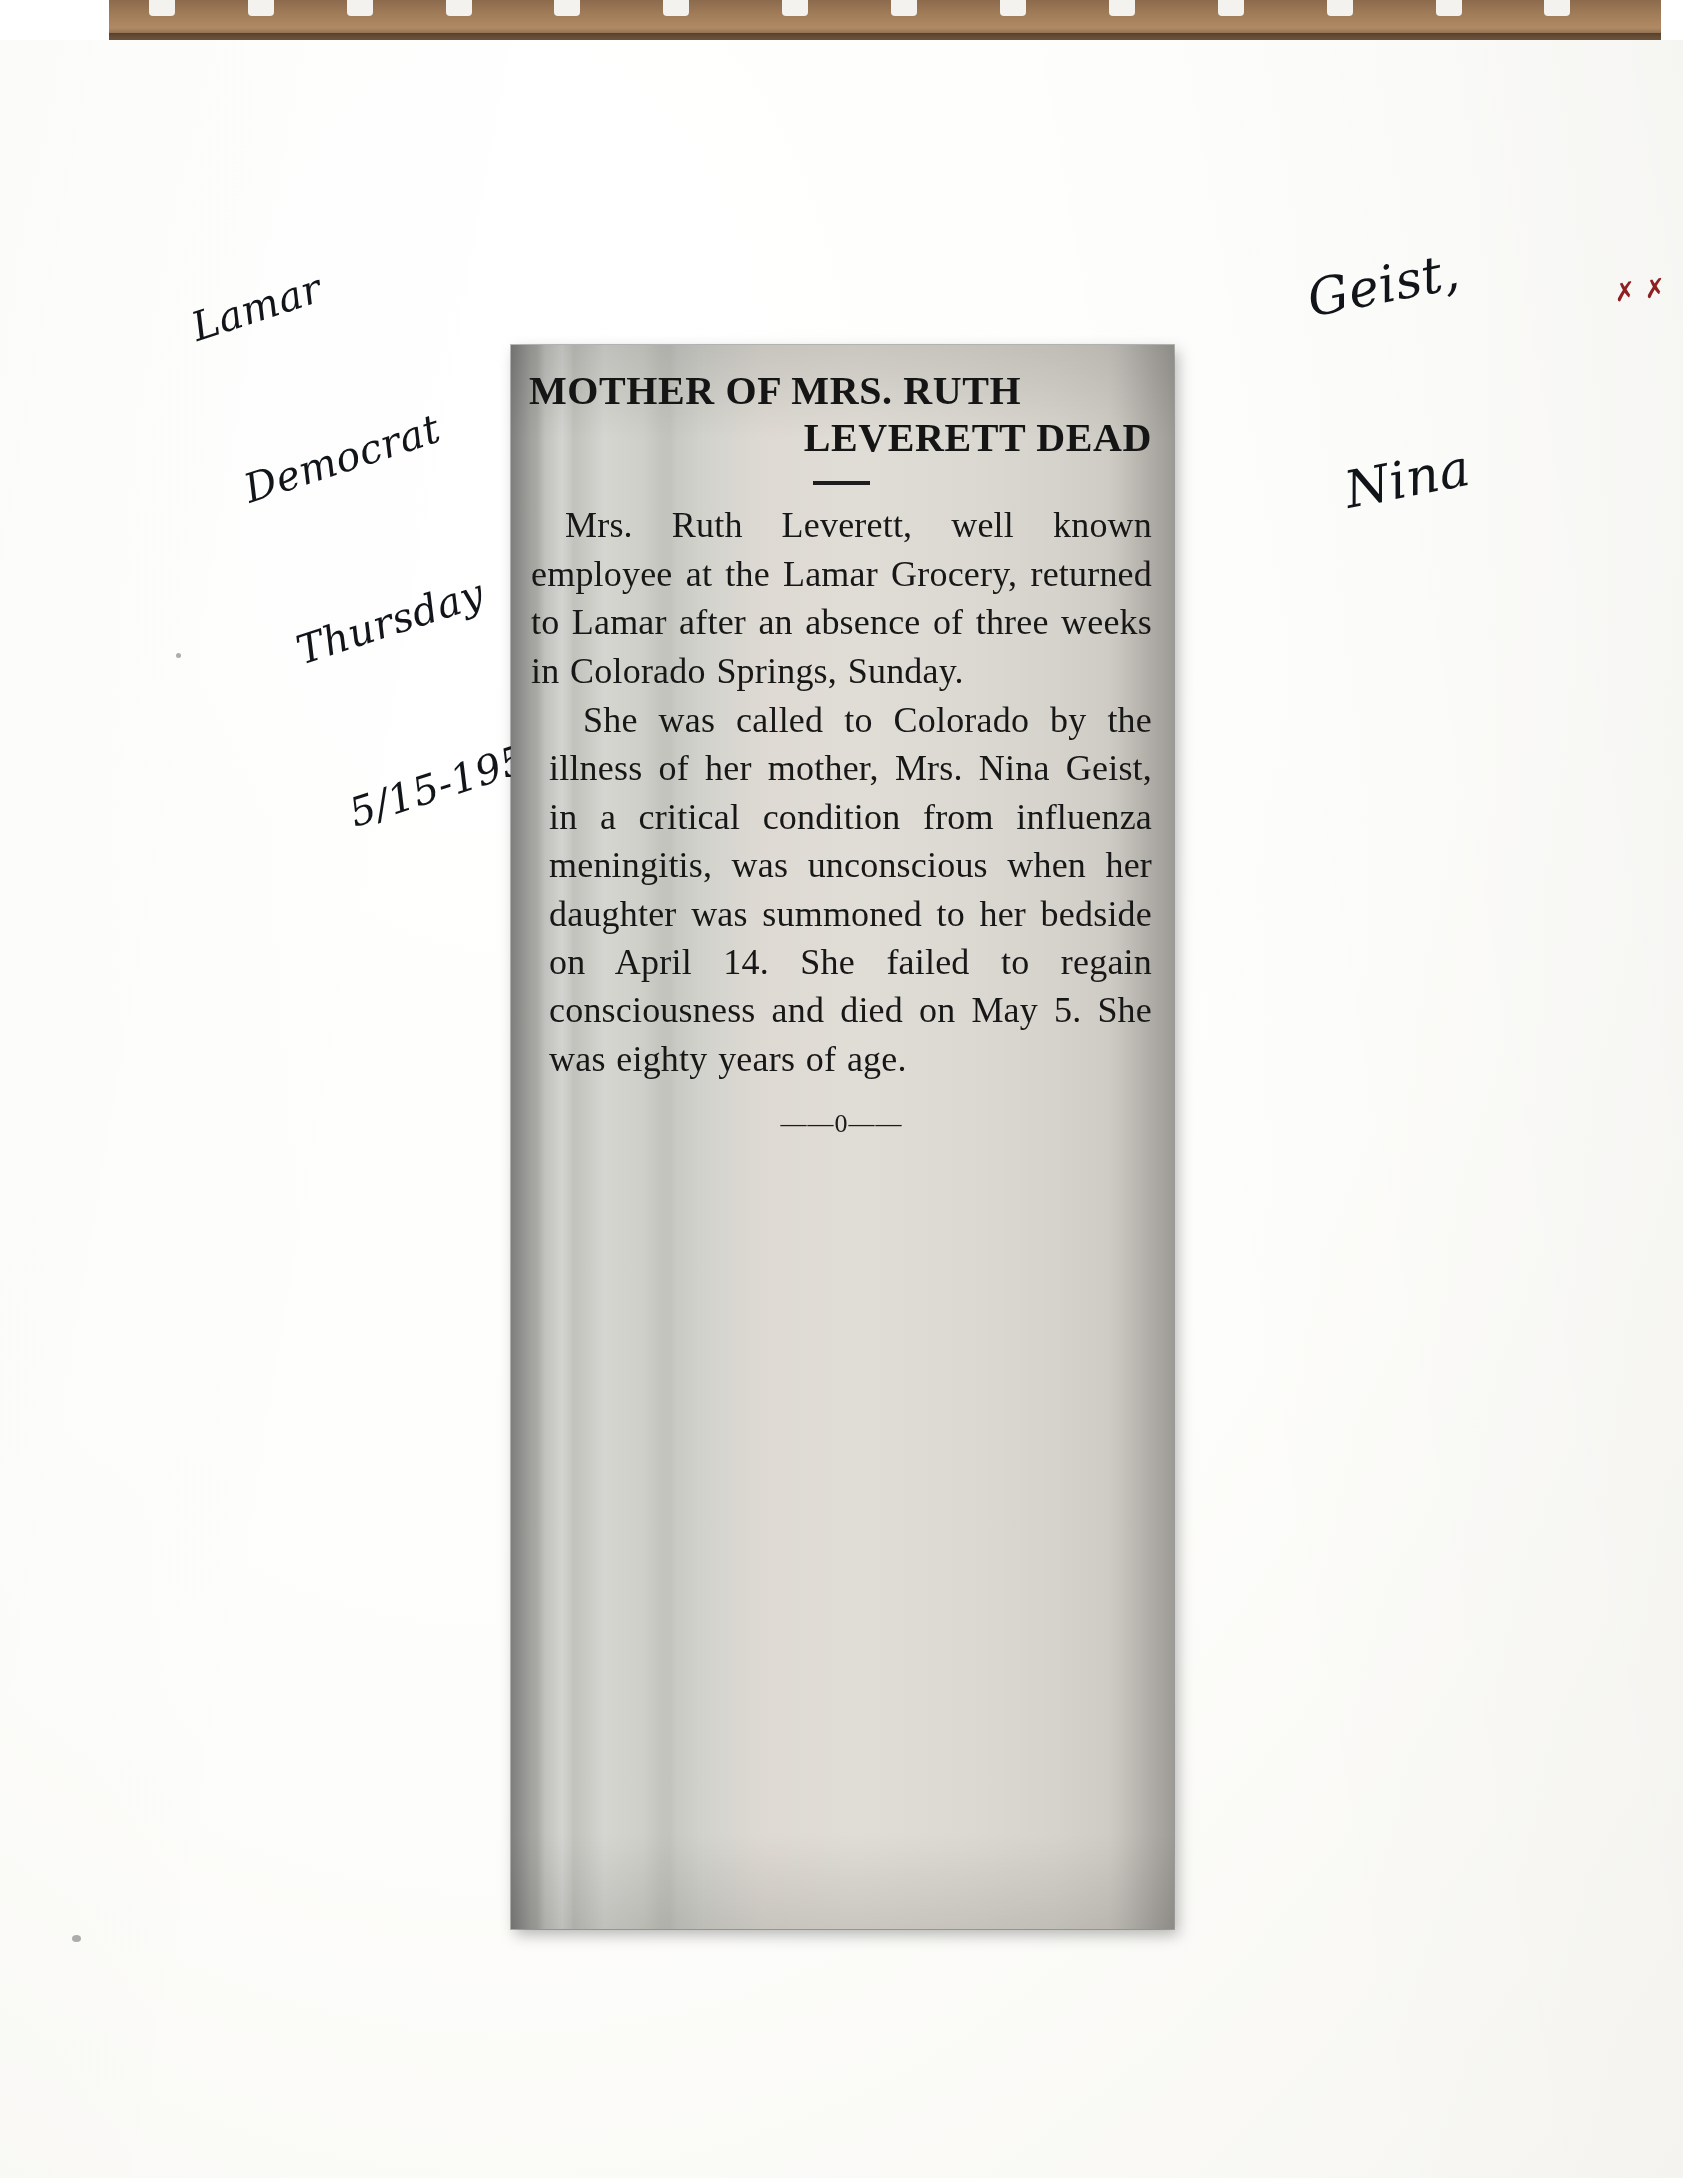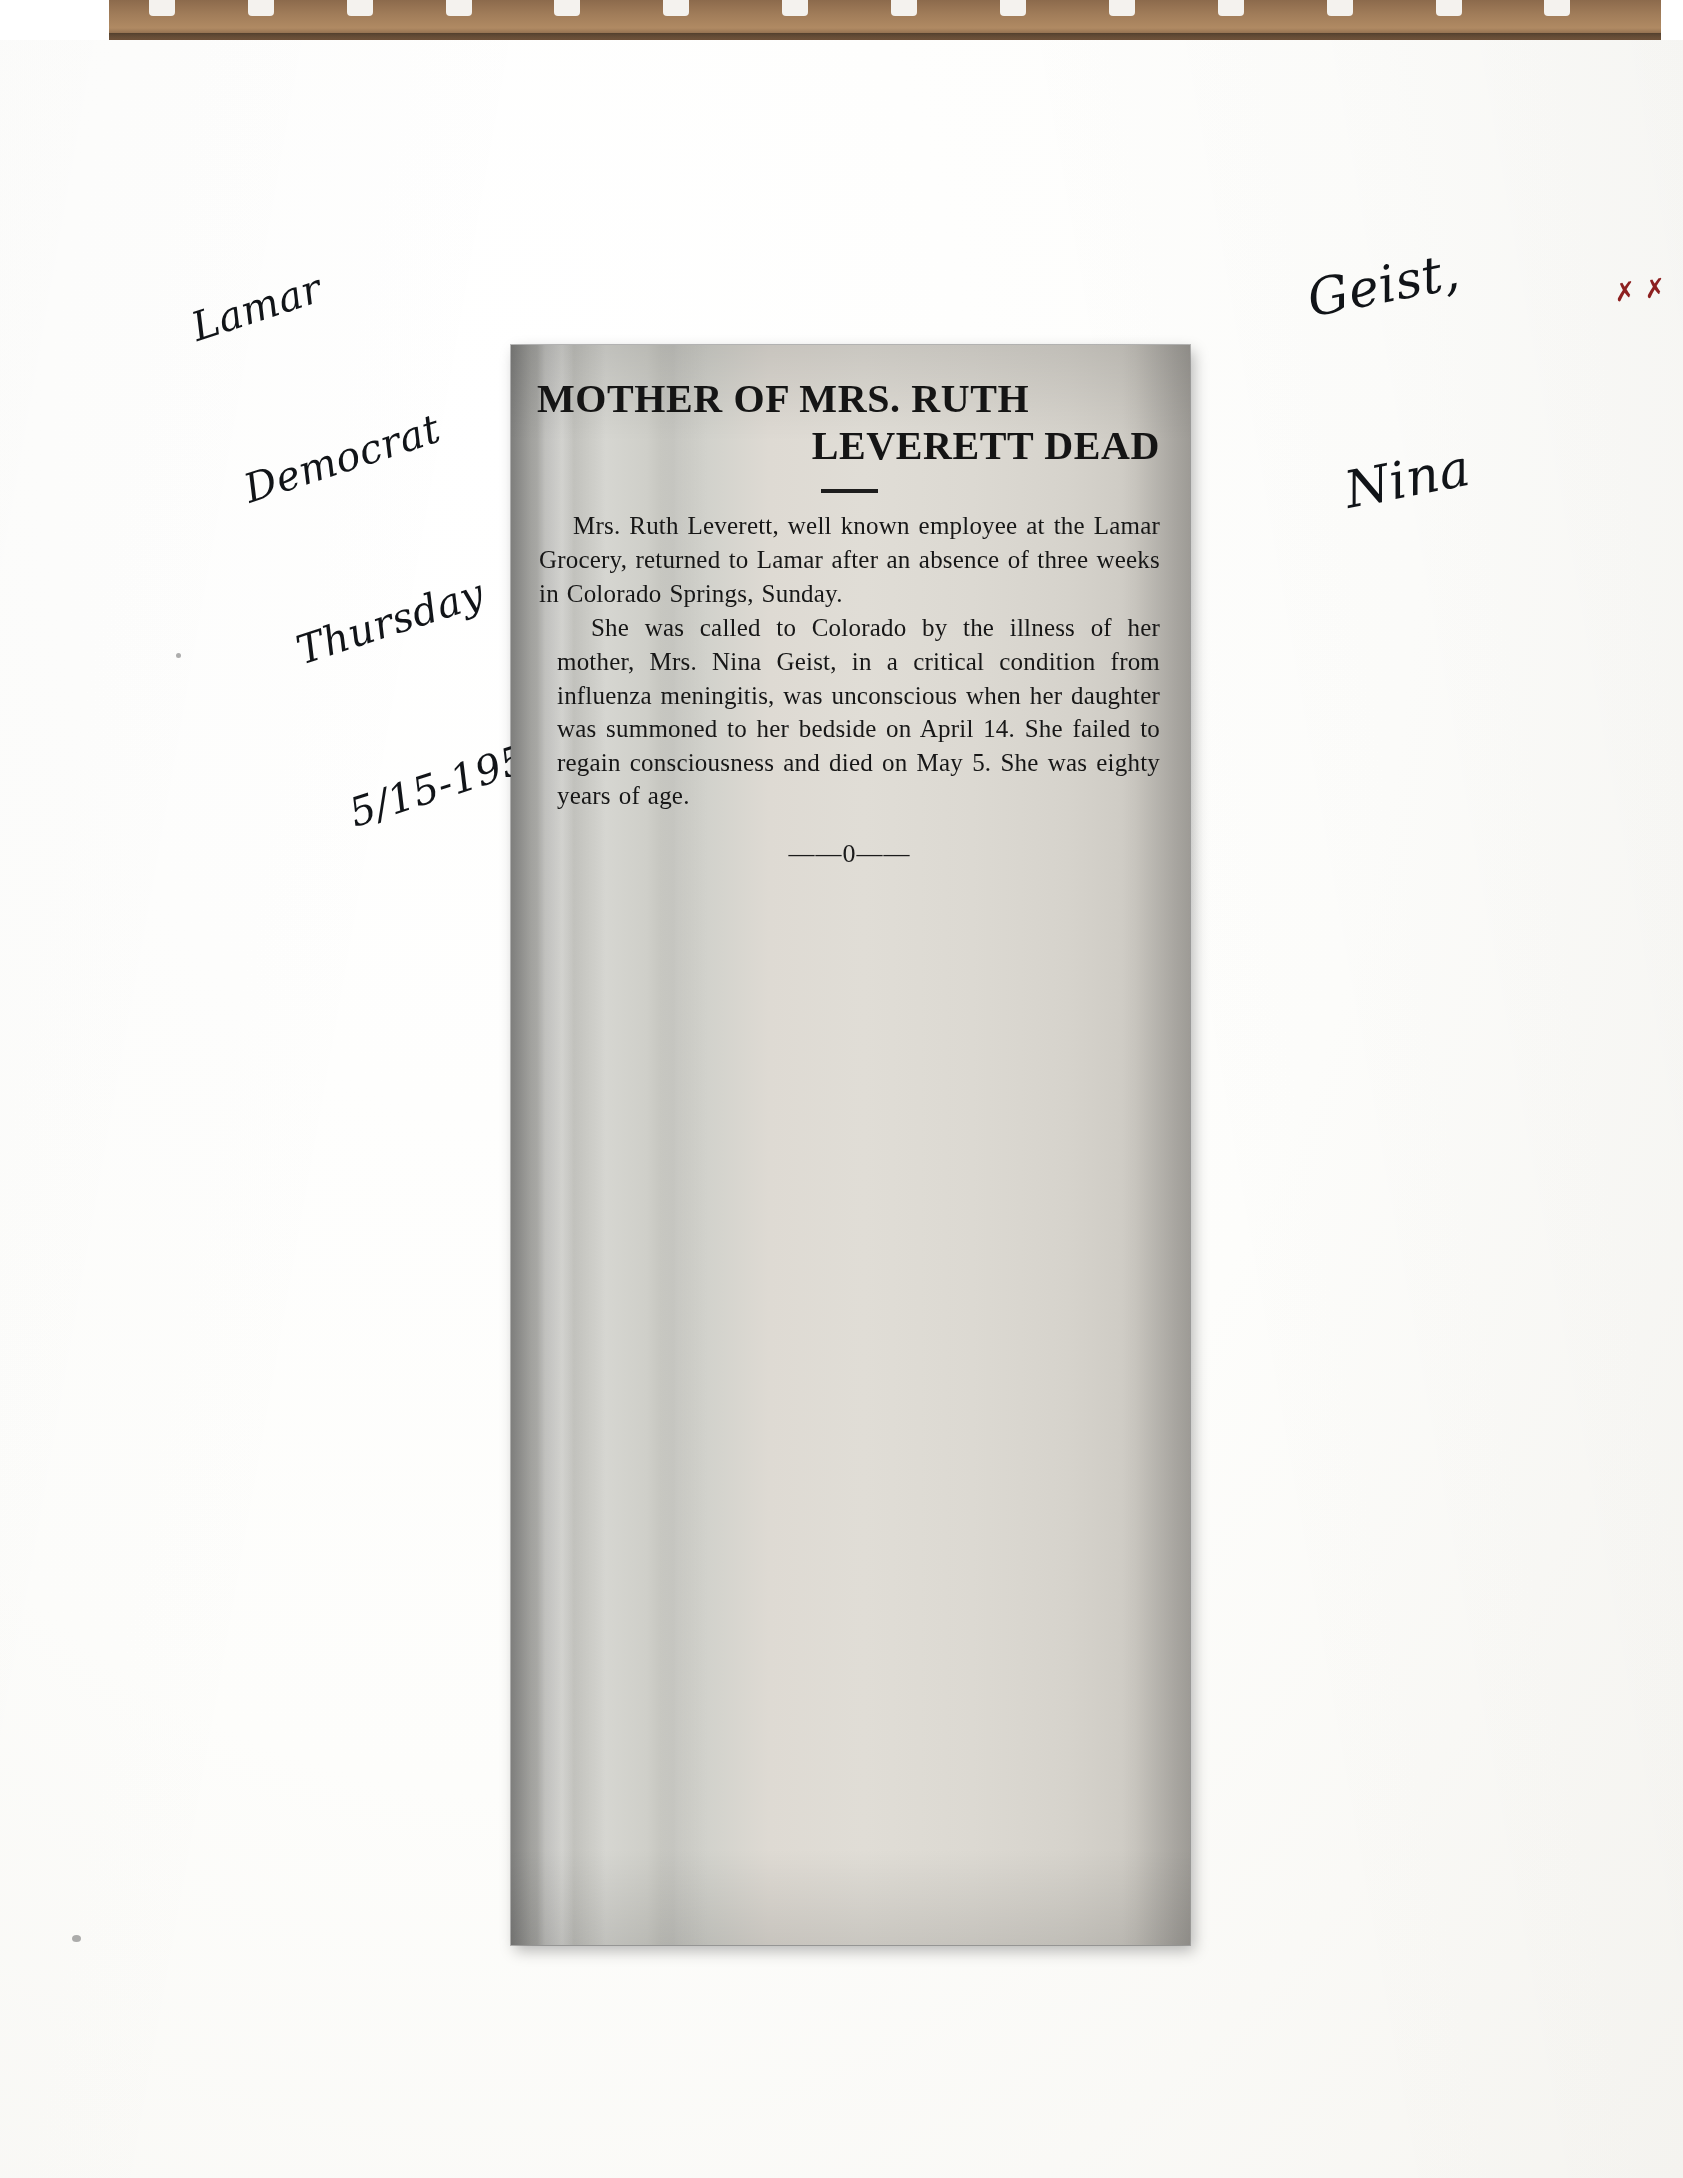--- a/index.html
+++ b/index.html
@@ -128,21 +128,21 @@
         #dedad3 38%,
         #e0ddd6 52%,
         #dcd9d2 68%,
         #d6d3cc 82%,
         #cdcac3 92%,
         #b9b6b0 100%);
     box-shadow:
       0 0 0 1px rgba(60,60,60,0.35),
       4px 6px 14px rgba(0,0,0,0.28);
     overflow: hidden;
-    padding: 8px;
+    padding: 0;
   }
   #clipping-vignette {
     position: absolute;
     inset: 0;
     background:
       linear-gradient(180deg, rgba(0,0,0,0.10) 0%, rgba(0,0,0,0) 6%, rgba(0,0,0,0) 94%, rgba(0,0,0,0.10) 100%),
       linear-gradient(90deg, rgba(0,0,0,0.18) 0%, rgba(0,0,0,0) 9%, rgba(0,0,0,0) 90%, rgba(0,0,0,0.15) 100%);
     pointer-events: none;
   }
   
@@ -184,21 +184,21 @@
 
   .rule {
     width: 57px;
     height: 4px;
     background: #1d1d1d;
     margin: 20px auto 16px auto;
   }
 
   .body-copy p {
     font-family: "Liberation Serif", serif;
-    font-size: 25px;
+    font-size: 36px;
     line-height: 1.345;
     color: #171717;
     text-align: justify;
     margin: 0 0 0 0;
     text-indent: 34px;
     letter-spacing: 0.2px;
     word-spacing: 1.5px;
   }
   .body-copy p + p { margin-top: 1px; margin-left: 18px; }
 

